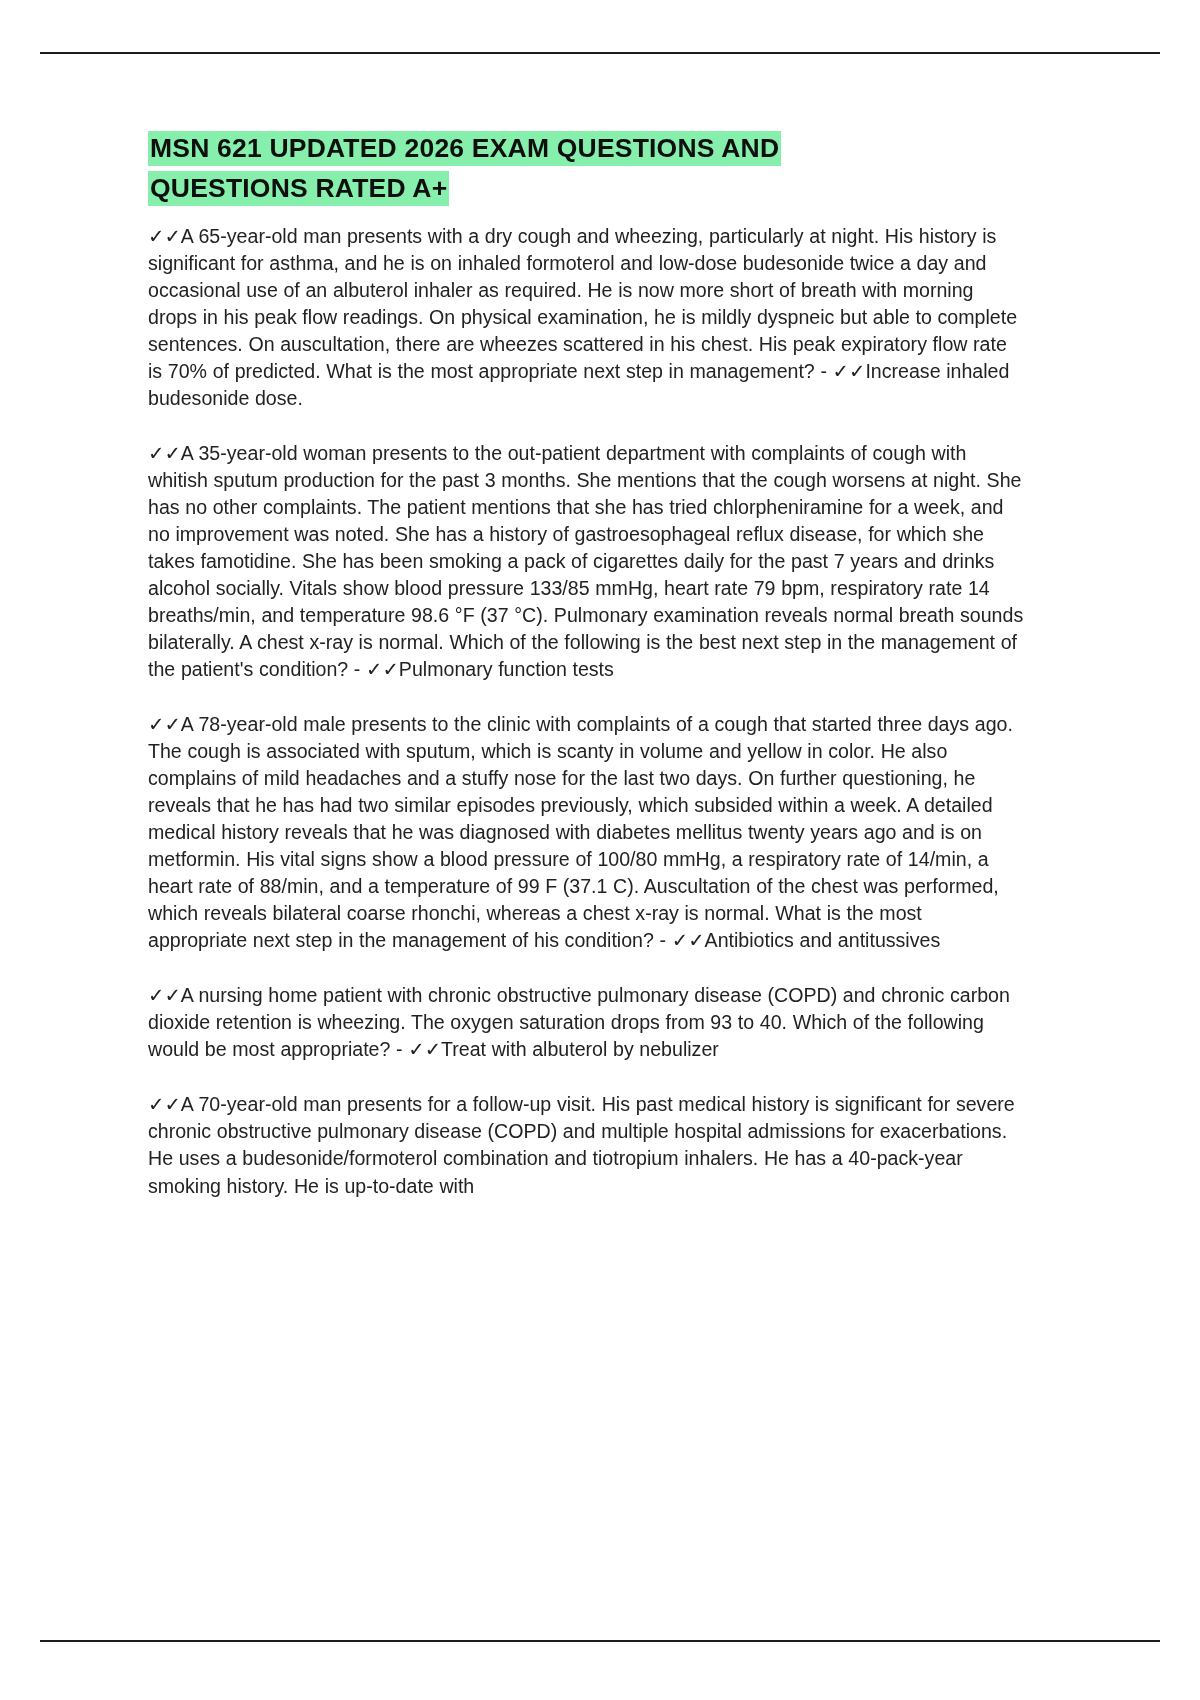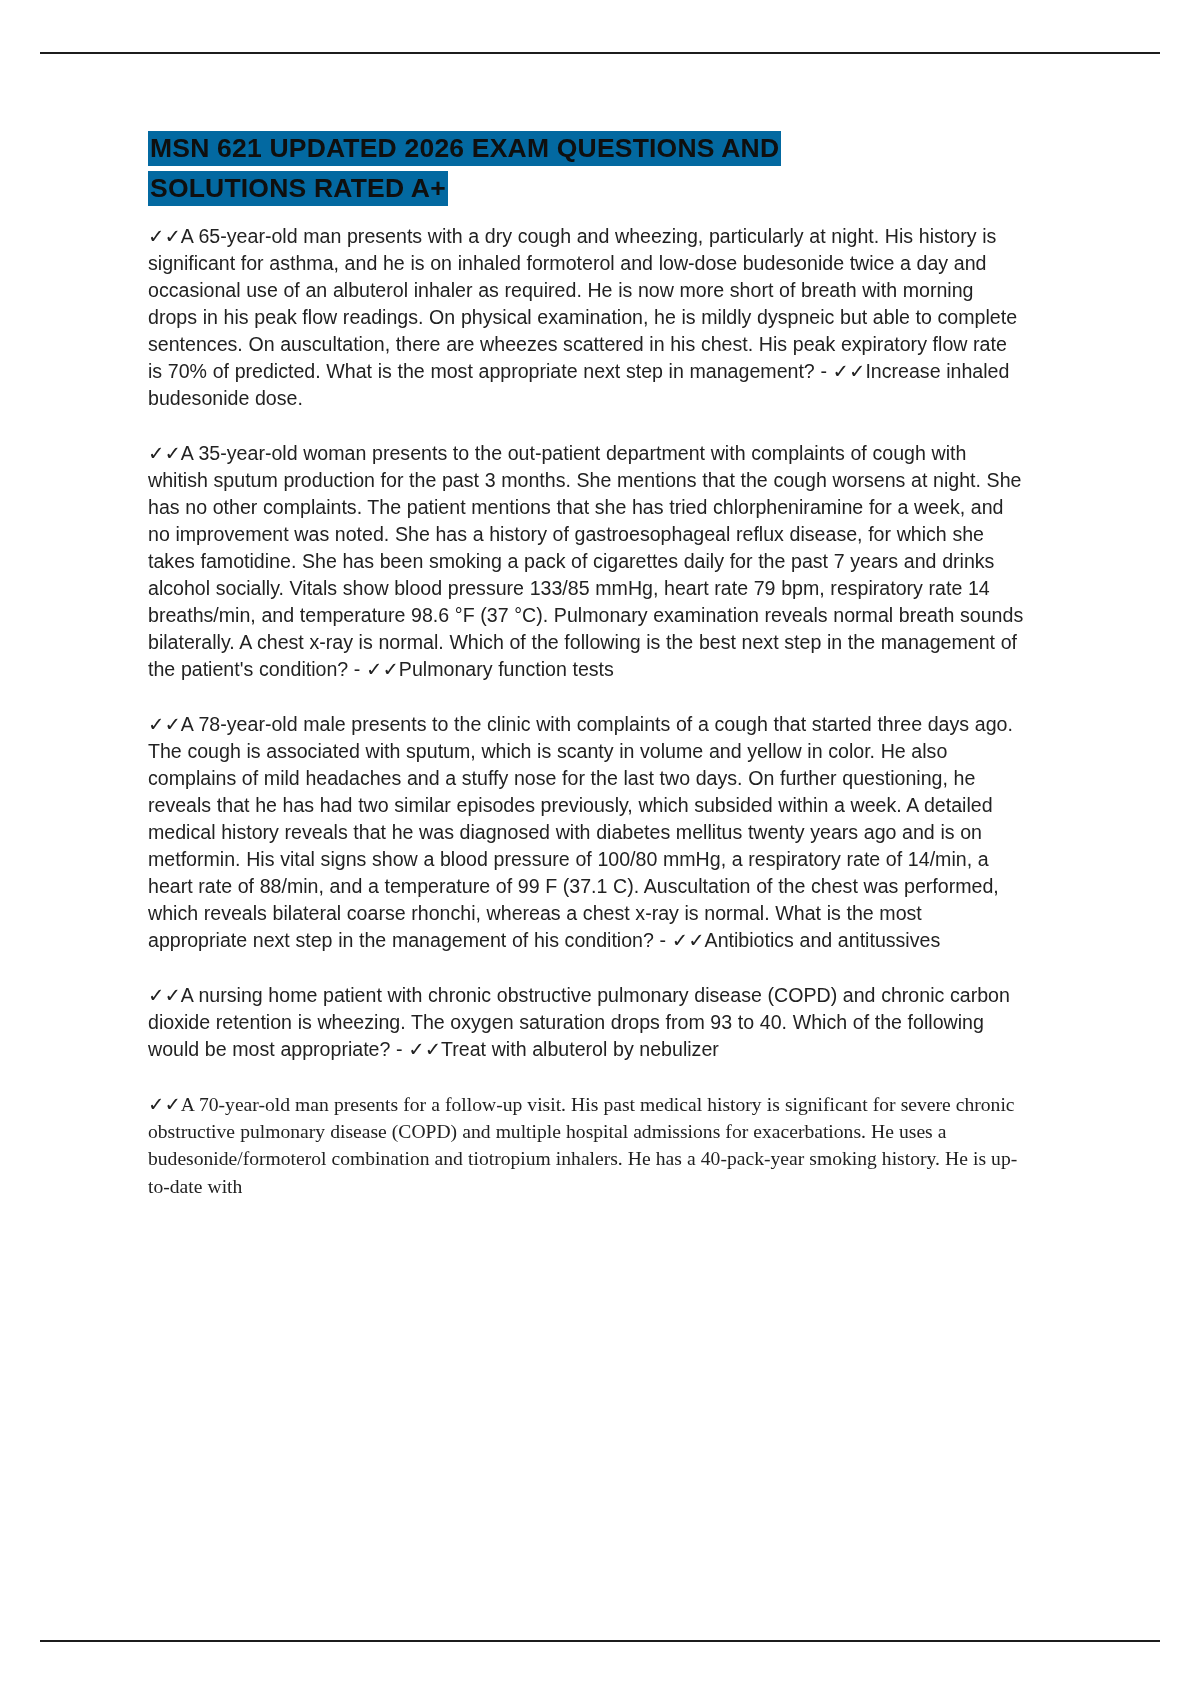--- a/index.html
+++ b/index.html
@@ -39,49 +39,49 @@
 
   .doc-title {
     font-size: 26.5px;
     font-weight: bold;
     line-height: 1.52;
     letter-spacing: 0.2px;
     color: #0f0f0f;
     margin: 0 0 14px 0;
   }
   .doc-title .hl {
-    background: #0369a1;
+    background: #86efac;
     padding: 2px 2px 3px 2px;
     box-decoration-break: clone;
     -webkit-box-decoration-break: clone;
   }
 
   .qa {
     font-size: 19.6px;
     line-height: 1.38;
     color: #222222;
     margin: 0 0 28px 0;
     text-align: left;
     word-spacing: 0.2px;
   }
-  .qa:last-child { margin-bottom: 0; font-family: Liberation Serif, serif; }
+  .qa:last-child { margin-bottom: 0; }
 </style>
 </head>
 <body>
 
 <div class="page">
 
   <div class="rule rule-top"></div>
   <div class="rule rule-bottom"></div>
 
   <div class="content">
 
     <h1 class="doc-title">
       <span class="hl">MSN 621 UPDATED 2026 EXAM QUESTIONS AND</span><br>
-      <span class="hl">SOLUTIONS RATED A+</span>
+      <span class="hl">QUESTIONS RATED A+</span>
     </h1>
 
     <p class="qa">✓✓A 65-year-old man presents with a dry cough and wheezing, particularly at night. His history is significant for asthma, and he is on inhaled formoterol and low-dose budesonide twice a day and occasional use of an albuterol inhaler as required. He is now more short of breath with morning drops in his peak flow readings. On physical examination, he is mildly dyspneic but able to complete sentences. On auscultation, there are wheezes scattered in his chest. His peak expiratory flow rate is 70% of predicted. What is the most appropriate next step in management? - ✓✓Increase inhaled budesonide dose.</p>
     <p class="qa">✓✓A 35-year-old woman presents to the out-patient department with complaints of cough with whitish sputum production for the past 3 months. She mentions that the cough worsens at night. She has no other complaints. The patient mentions that she has tried chlorpheniramine for a week, and no improvement was noted. She has a history of gastroesophageal reflux disease, for which she takes famotidine. She has been smoking a pack of cigarettes daily for the past 7 years and drinks alcohol socially. Vitals show blood pressure 133/85 mmHg, heart rate 79 bpm, respiratory rate 14 breaths/min, and temperature 98.6 °F (37 °C). Pulmonary examination reveals normal breath sounds bilaterally. A chest x-ray is normal. Which of the following is the best next step in the management of the patient's condition? - ✓✓Pulmonary function tests</p>
     <p class="qa">✓✓A 78-year-old male presents to the clinic with complaints of a cough that started three days ago. The cough is associated with sputum, which is scanty in volume and yellow in color. He also complains of mild headaches and a stuffy nose for the last two days. On further questioning, he reveals that he has had two similar episodes previously, which subsided within a week. A detailed medical history reveals that he was diagnosed with diabetes mellitus twenty years ago and is on metformin. His vital signs show a blood pressure of 100/80 mmHg, a respiratory rate of 14/min, a heart rate of 88/min, and a temperature of 99 F (37.1 C). Auscultation of the chest was performed, which reveals bilateral coarse rhonchi, whereas a chest x-ray is normal. What is the most appropriate next step in the management of his condition? - ✓✓Antibiotics and antitussives</p>
     <p class="qa">✓✓A nursing home patient with chronic obstructive pulmonary disease (COPD) and chronic carbon dioxide retention is wheezing. The oxygen saturation drops from 93 to 40. Which of the following would be most appropriate? - ✓✓Treat with albuterol by nebulizer</p>
     <p class="qa">✓✓A 70-year-old man presents for a follow-up visit. His past medical history is significant for severe chronic obstructive pulmonary disease (COPD) and multiple hospital admissions for exacerbations. He uses a budesonide/formoterol combination and tiotropium inhalers. He has a 40-pack-year smoking history. He is up-to-date with</p>
 
   </div>
 </div>

